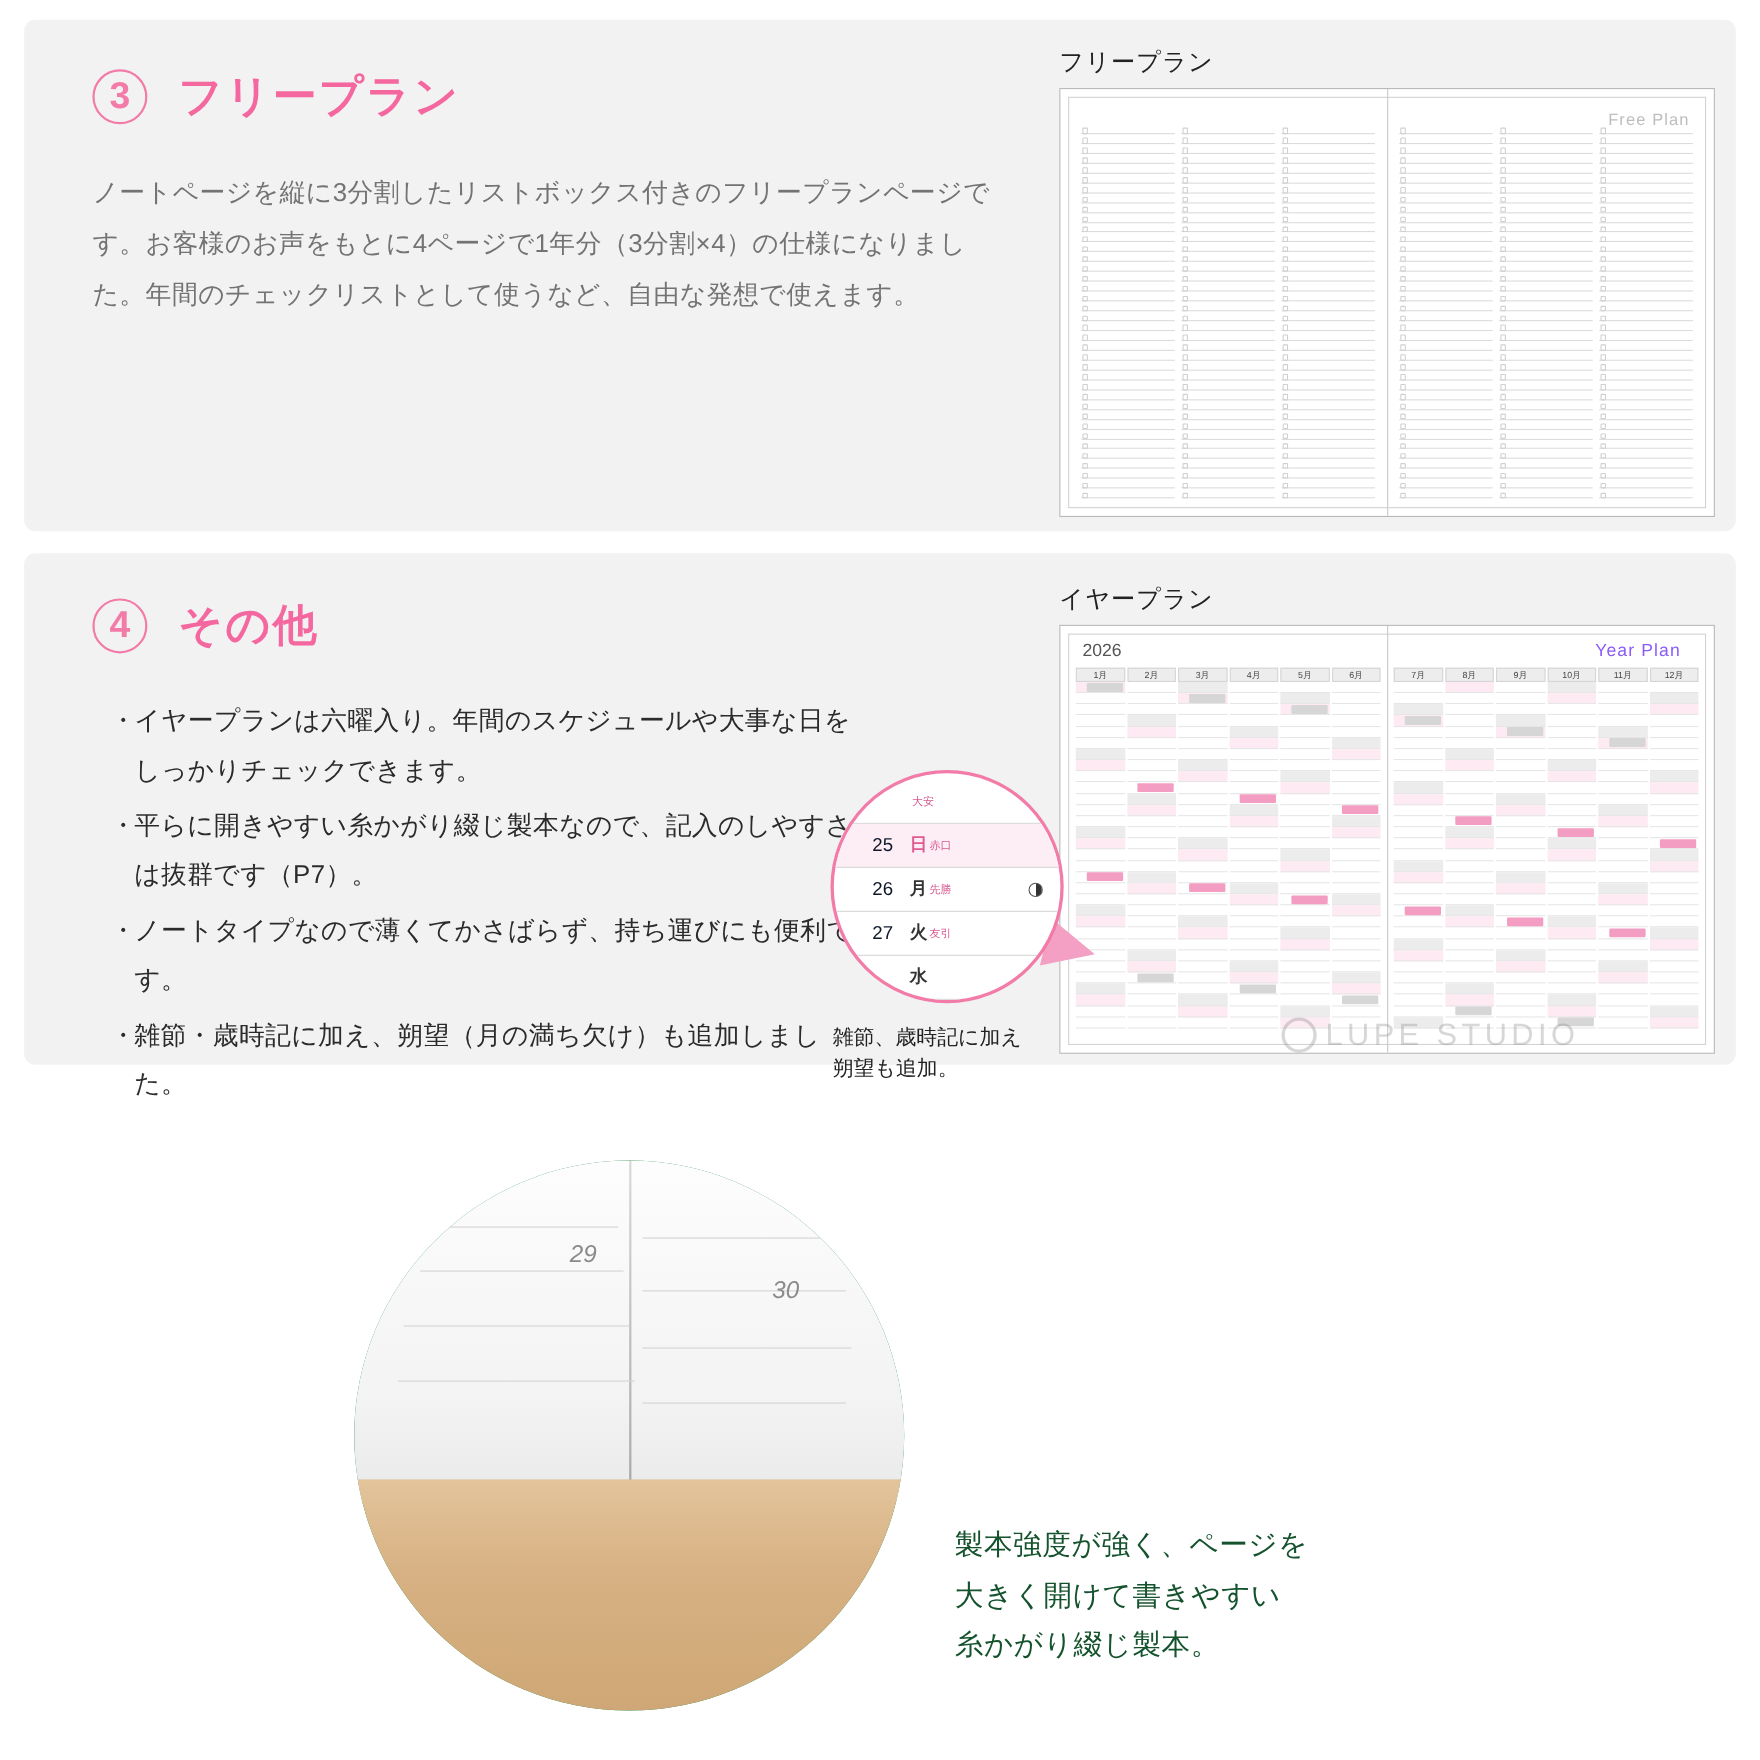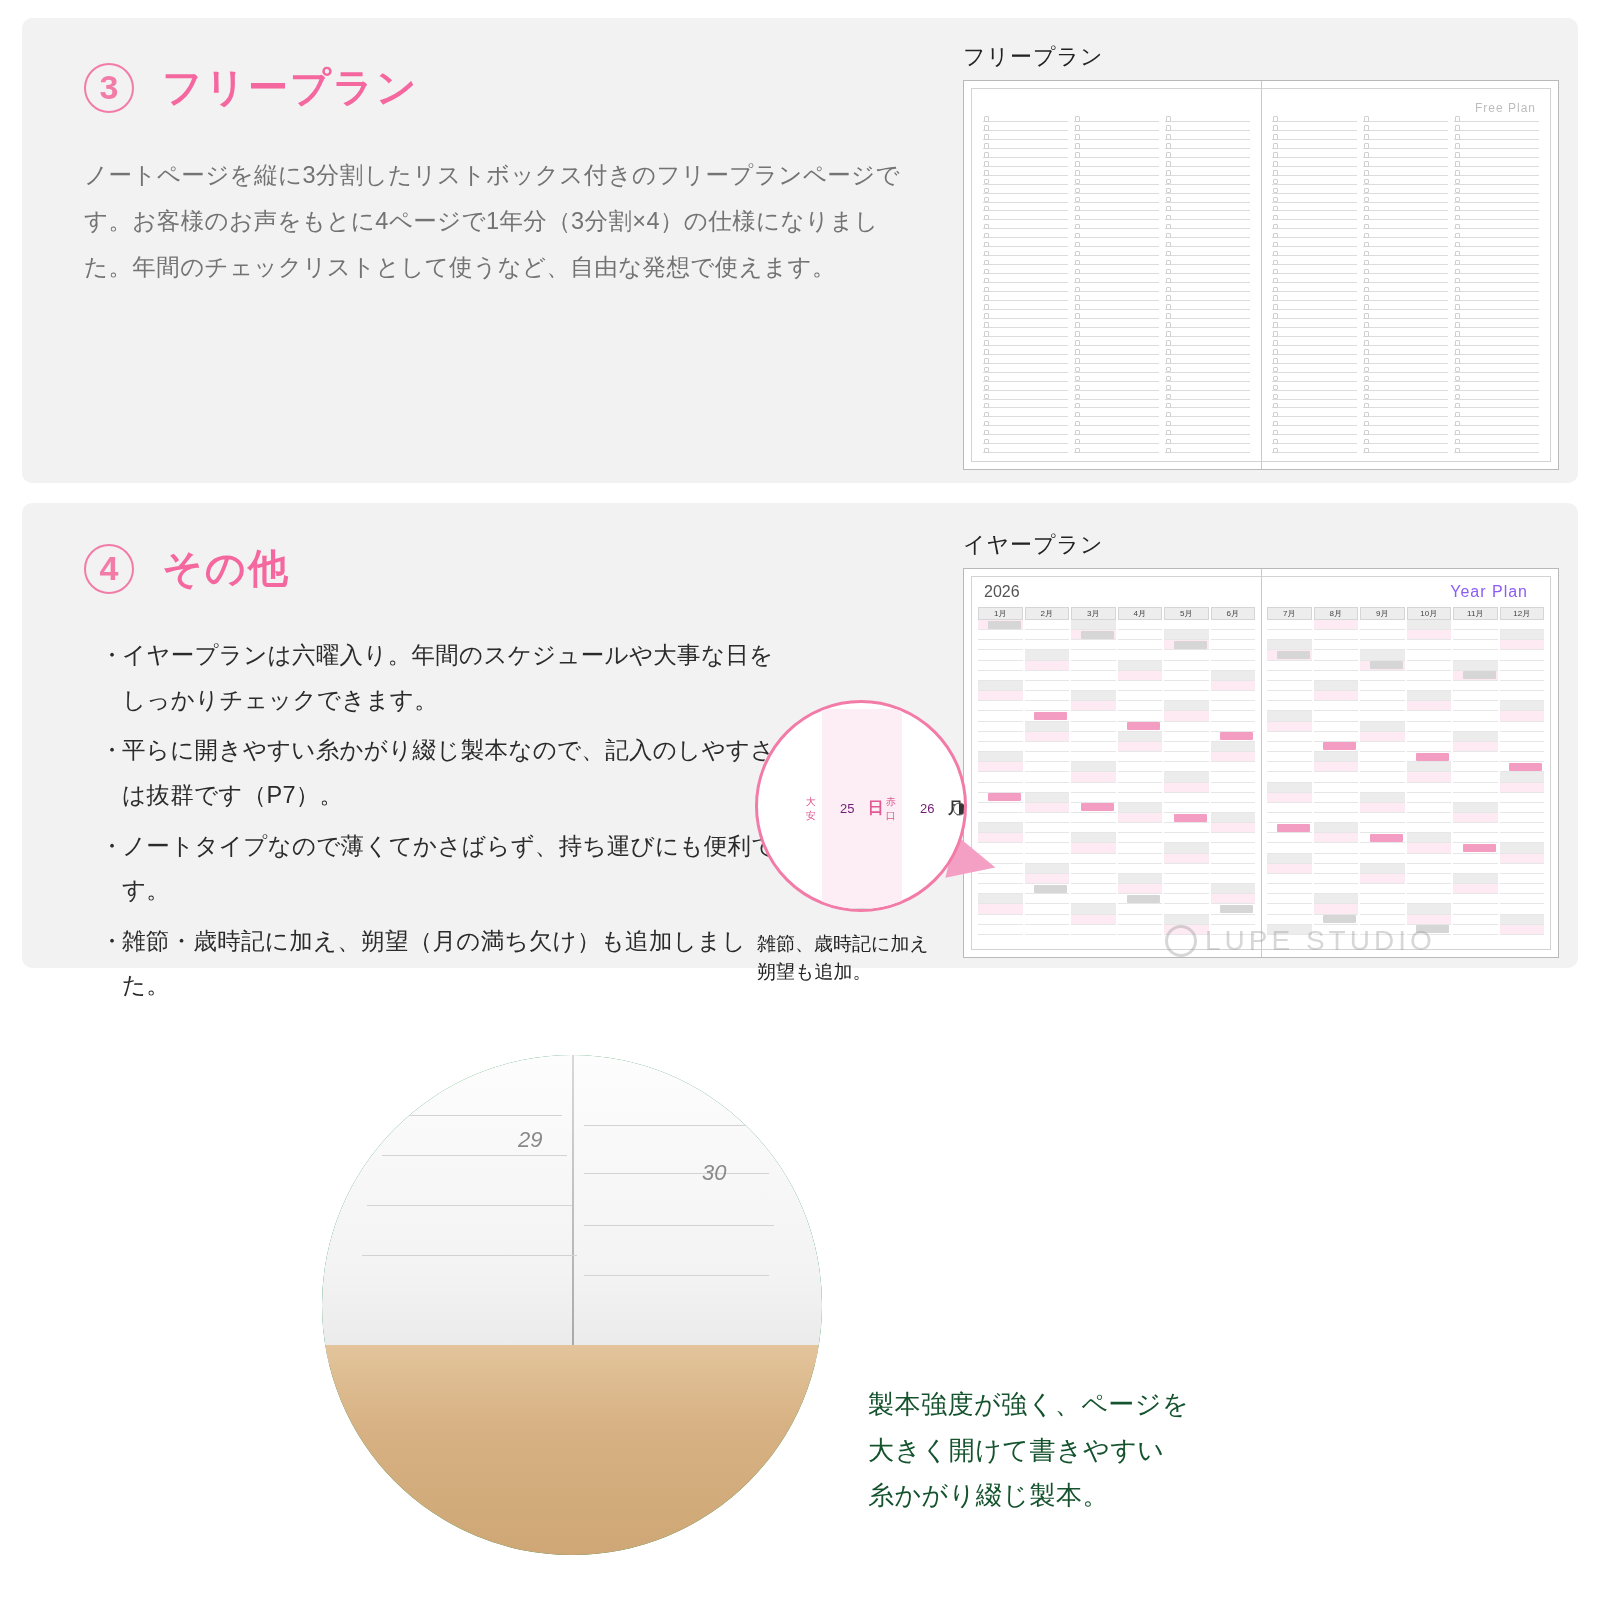--- a/index.html
+++ b/index.html
@@ -89,21 +89,21 @@
   .spine{position:absolute;left:50%;top:0;bottom:0;width:1px;background:#c9c9c9;}
   .fp-half{flex:1;position:relative;padding:16px 8px 8px 8px;box-sizing:border-box;display:flex;}
   .fp-col{flex:1;margin:0 3px;display:flex;flex-direction:column;gap:2px;padding-top:10px;}
   .fp-row{height:7.1px;border-bottom:1px solid #dcdcdc;position:relative;}
   .fp-row:before{
     content:"";position:absolute;left:1px;top:1.4px;
     width:3.4px;height:3.4px;border:1px solid #d0d0d0;border-radius:1px;
   }
   .fp-wm{
     position:absolute;right:14px;top:12px;
-    font-size:12px;color:#bdbdbd;letter-spacing:1px;
+    font-size:15px;color:#bdbdbd;letter-spacing:1px;
   }
 
   
   #yearplan-spread{left:963px;top:568px;width:596px;height:390px;}
   .yp-year{position:absolute;left:12px;top:6px;font-size:16px;color:#555;}
   .yp-wm{position:absolute;right:22px;top:6px;font-size:16px;color:#8b5cf6;letter-spacing:1px;text-align:center;}
   .yp-half{flex:1;position:relative;padding:26px 5px 10px 5px;box-sizing:border-box;display:flex;}
   .yp-month{flex:1;margin:4px 1px;display:flex;flex-direction:column;}
   .yp-mname{
     height:13px;background:#ededed;border:1px solid #d5d5d5;
@@ -122,28 +122,28 @@
 
   
   #magnifier{
     position:absolute;left:755px;top:700px;width:212px;height:212px;
     border-radius:50%;
     border:3px solid #f27ba8;
     background:#fff;
     overflow:hidden;
     box-sizing:border-box;
   }
-  .mag-rows{position:absolute;inset:0;display:flex;flex-direction:row;padding-top:6px;}
+  .mag-rows{position:absolute;inset:0;display:flex;flex-direction:column;padding-top:6px;}
   .mag-row{
     flex:1;display:flex;align-items:center;
     border-bottom:1px solid #d8d8d8;
     padding-left:18px;font-size:15px;color:#333;
     position:relative;
   }
-  .mag-row .mday{width:34px;font-size:13px;color:#701a75;}
+  .mag-row .mday{width:34px;font-size:17px;color:#0f172a;margin-left:17px;}
   .mag-row .mwk{font-size:16px;font-weight:bold;}
   .mag-row .mrk{font-size:10px;color:#d8588f;margin-left:2px;}
   .mag-row.sun{background:#fdeef5;}
   .mag-row.sun .mwk{color:#e05b93;}
   .moon{
     position:absolute;right:16px;top:50%;transform:translateY(-50%);
     width:13px;height:13px;border-radius:50%;
     background:linear-gradient(90deg,#fff 0 50%,#333 50% 100%);
     border:1px solid #555;box-sizing:border-box;
   }

